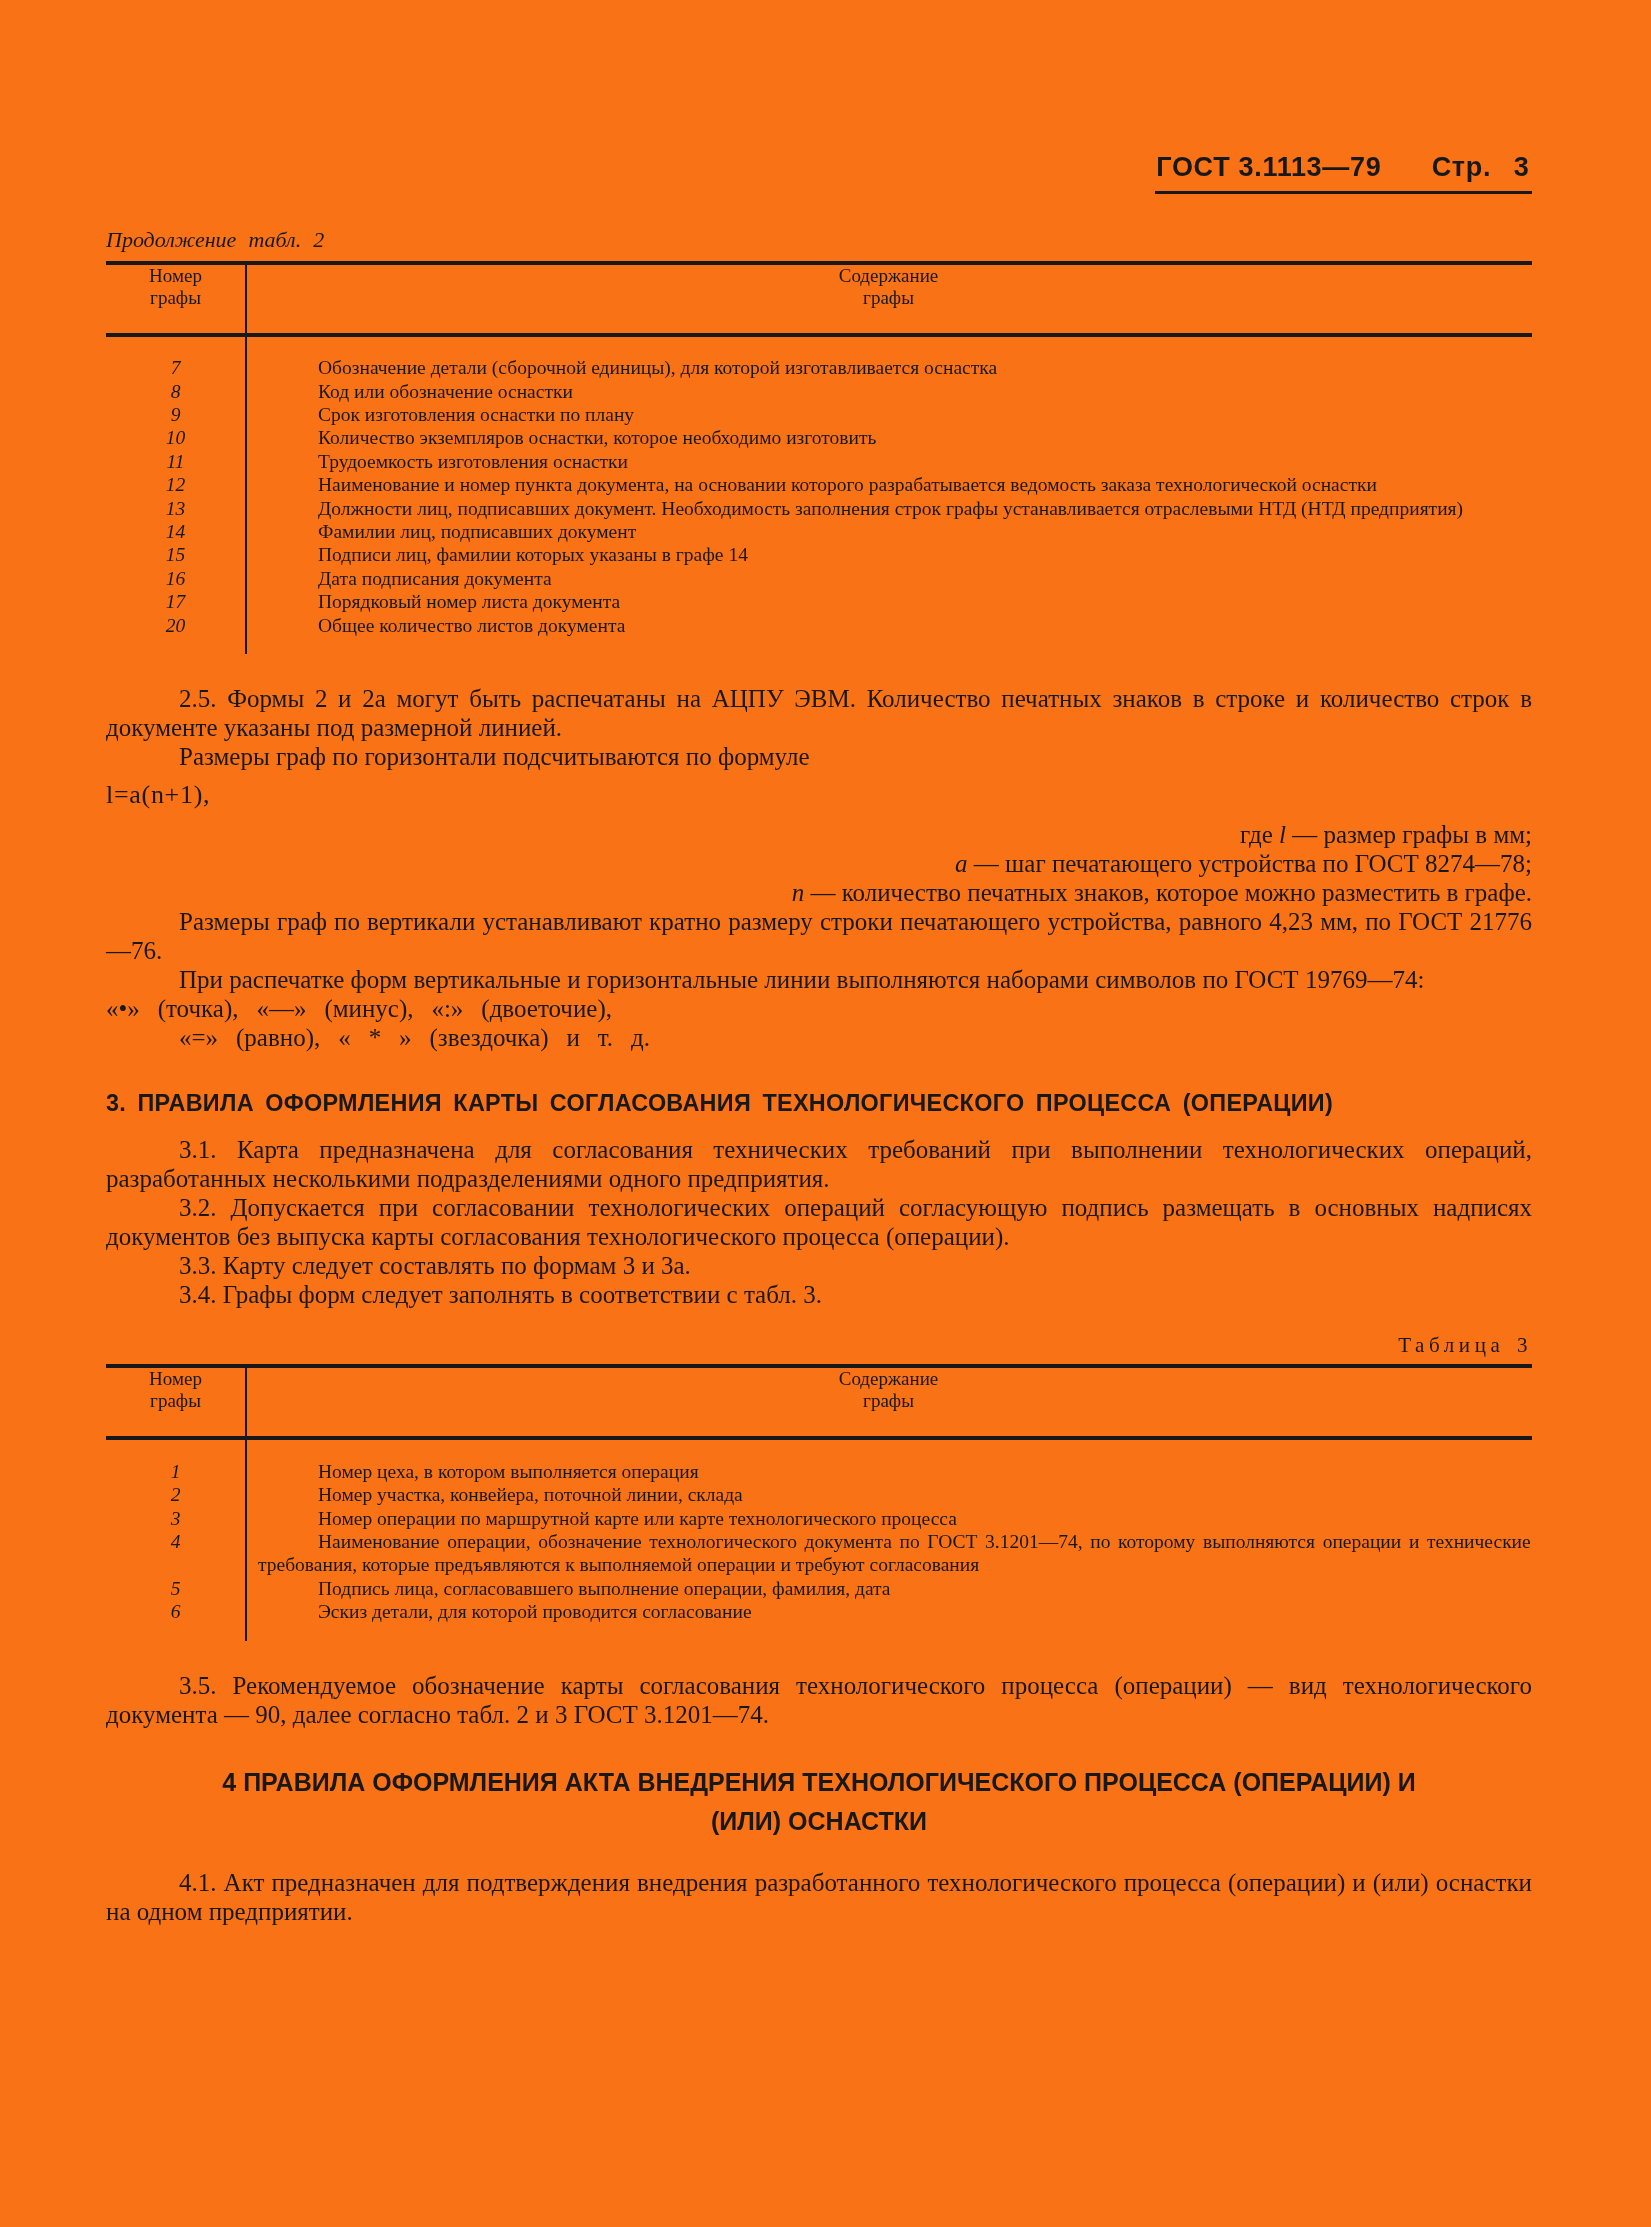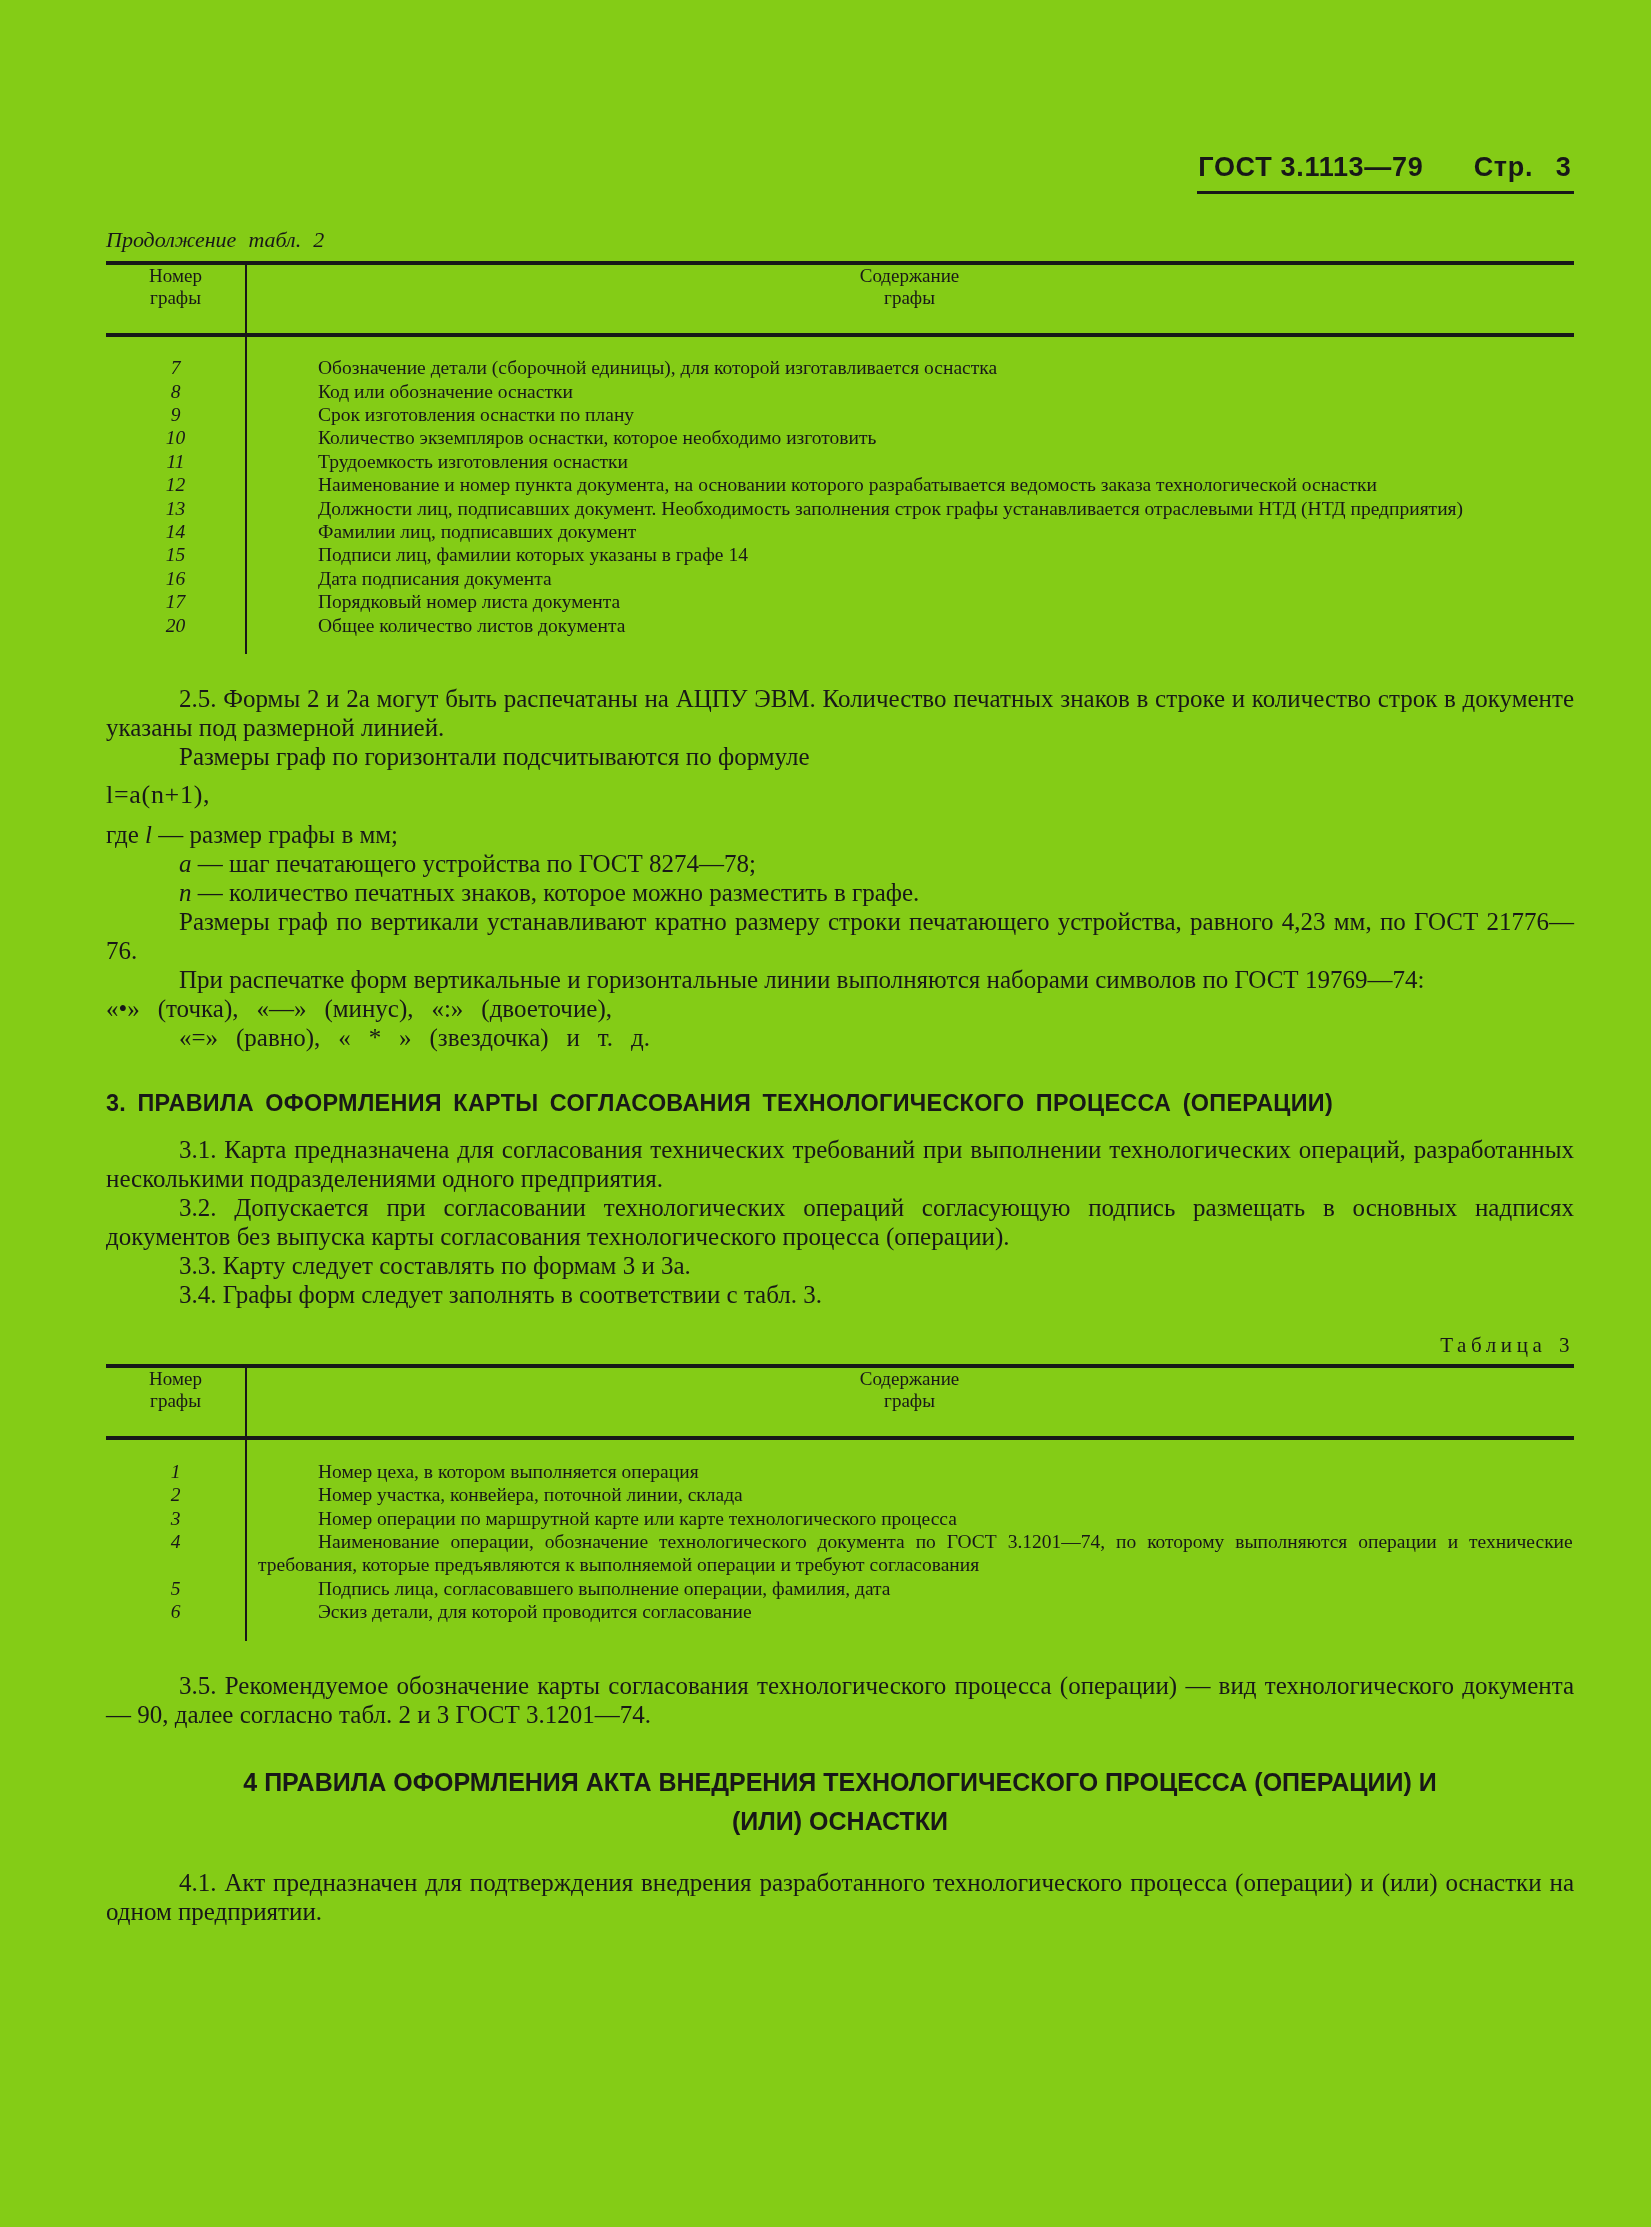--- a/index.html
+++ b/index.html
@@ -1,24 +1,24 @@
 <!DOCTYPE html>
 <html style="font-size:10.4px"><head>
 <meta charset="utf-8">
 <style>
   * { box-sizing: border-box; }
   html, body { margin: 0; padding: 0; background: #ffffff; }
 
   .page {
     width: 1652px;
     height: 2227px;
-    background: #84cc16;
+    background: #f97316;
     color: #181818;
     font-family: "Liberation Serif", "DejaVu Serif", serif;
-    padding: 152px 78px 0 106px;
+    padding: 152px 120px 0 106px;
     position: relative;
     overflow: hidden;
   }
 
   
   .gost-header { text-align: right; }
   .gost-header .underlined {
     display: inline-block;
     border-bottom: 3.9px solid #181818;
     padding: 0 2.6px 7.8px 1.3px;
@@ -95,21 +95,21 @@
   }
   .mt-lg { margin-top: 30px; }
   .formula {
     font-size: 26px;
     line-height: 30px;
     text-align: left;
     text-indent: 0;
     letter-spacing: 0.7px;
     margin: 9px 0 10.4px;
   }
-  .def { text-align: left; text-indent: 0; }
+  .def { text-align: right; text-indent: 0; }
   .def-rest { padding-left: 73px; }
   .var { font-style: italic; }
   .sym { text-align: left; text-indent: 0; word-spacing: 11.7px; }
   .sym-2 { text-indent: 73px; }
 
   
   .h-sans {
     font-family: "Liberation Sans", "DejaVu Sans", sans-serif;
     font-weight: bold;
   }

